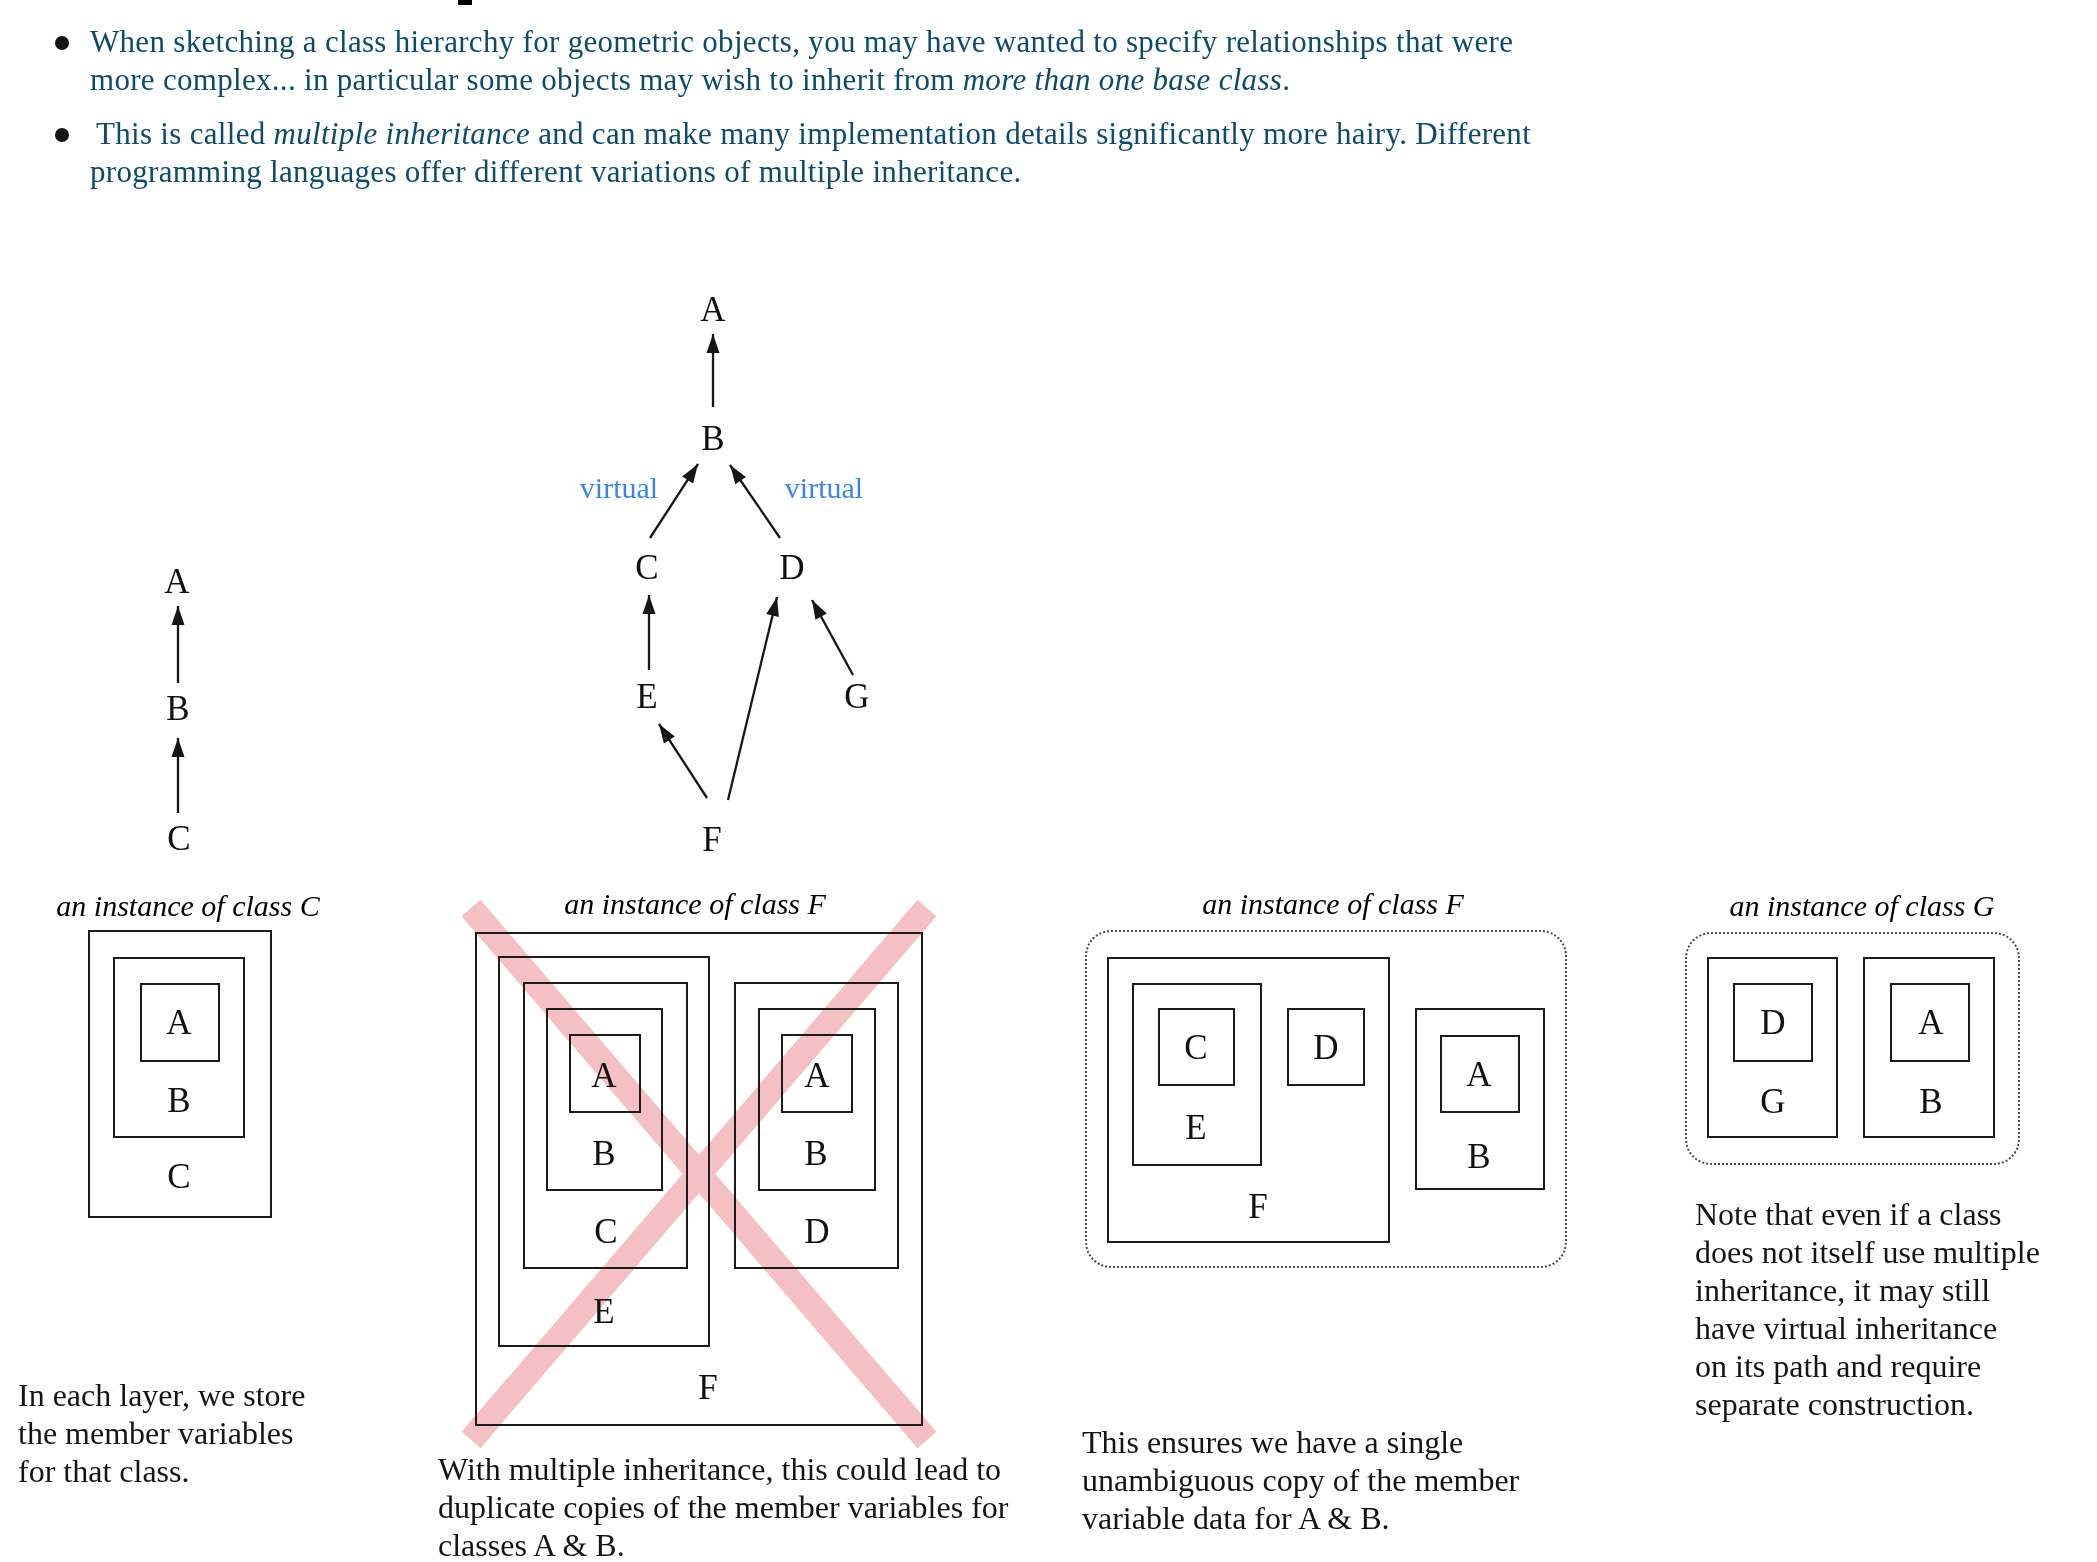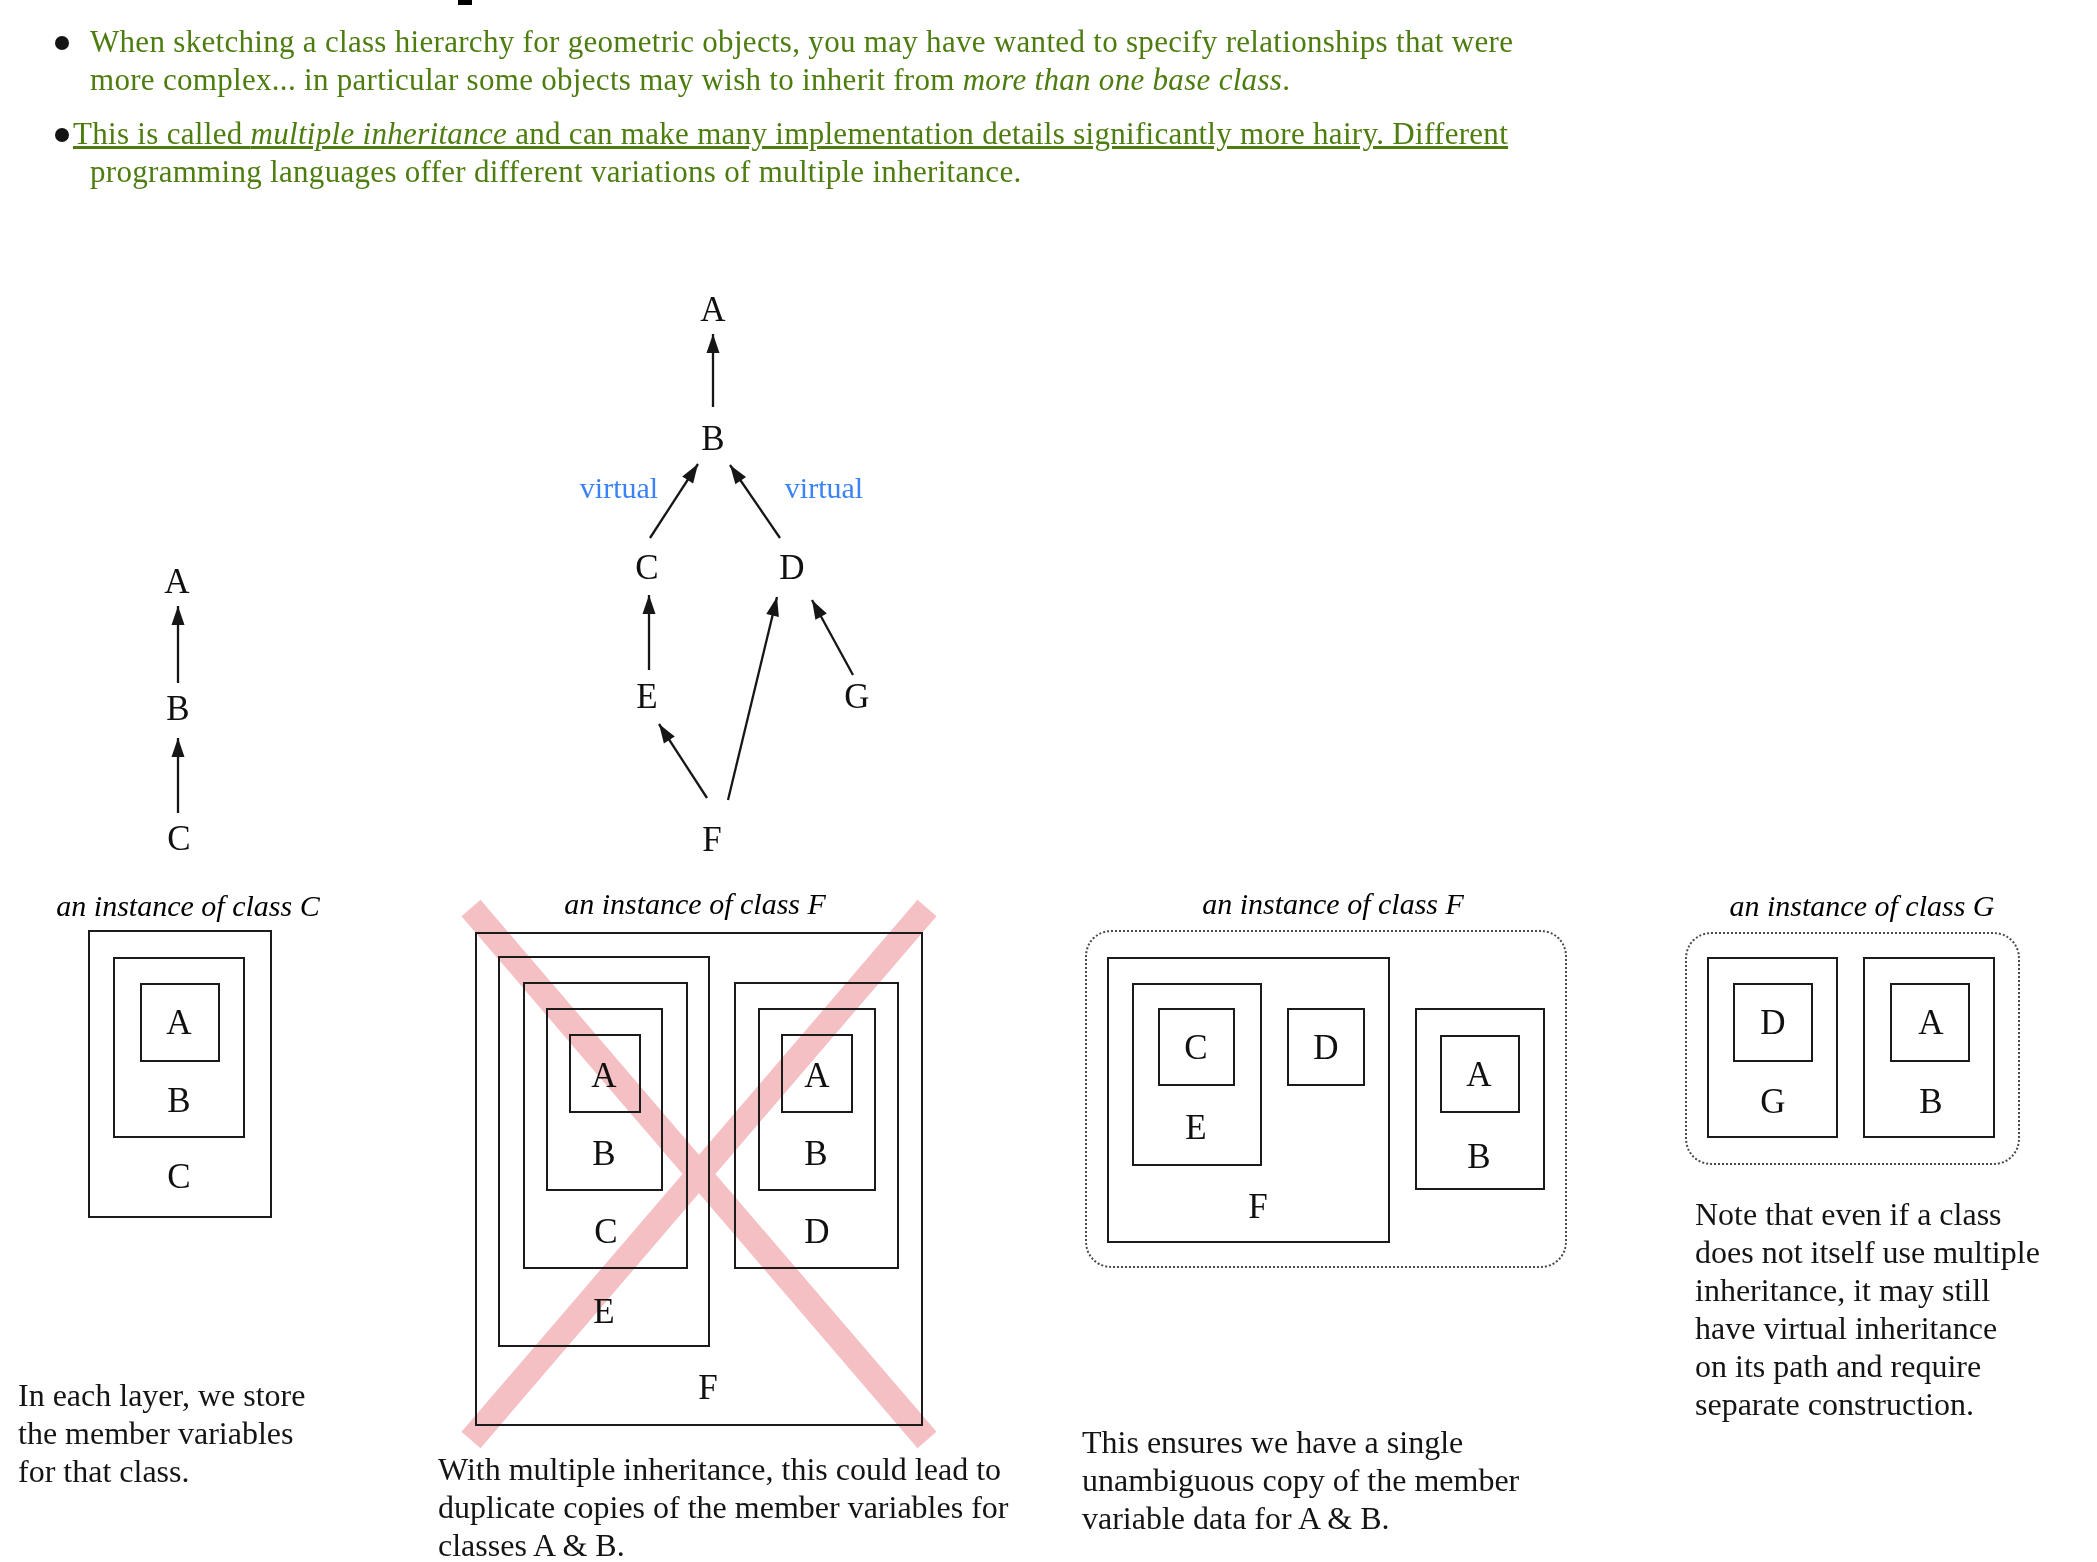--- a/index.html
+++ b/index.html
@@ -1,18 +1,18 @@
 <!DOCTYPE html>
 <html><head>
 <meta charset="utf-8">
 <style>
   html,body{margin:0;padding:0;background:#fff;}
   #canvas{position:relative;width:2097px;height:1562px;background:#ffffff;overflow:hidden;
           font-family:"Liberation Serif","DejaVu Serif",serif;color:#111;}
-  .bline{position:absolute;white-space:nowrap;font-size:31px;letter-spacing:.3px;color:#4d7c0f;}
+  .bline{position:absolute;white-space:nowrap;font-size:31px;letter-spacing:.3px;color:#0c4a6e;}
   .bline em{font-style:italic;}
   .bullet-dot{position:absolute;width:14px;height:14px;border-radius:50%;background:#141414;}
   .nl{position:absolute;transform:translate(-50%,-50%);font-size:35px;line-height:1;color:#101010;white-space:nowrap;}
   .vl{position:absolute;transform:translate(-50%,-50%);font-size:30px;line-height:1;color:#3b82f6;white-space:nowrap;}
   .dtitle{position:absolute;transform:translate(-50%,-50%);font-style:italic;font-size:30px;color:#000000;white-space:nowrap;}
   .bx{position:absolute;border:2px solid #1b1b1b;box-sizing:border-box;background:transparent;}
   .bx-dotted{position:absolute;border:2.4px dotted #4a4a4a;border-radius:26px;box-sizing:border-box;background:transparent;}
   .cap{position:absolute;font-size:32px;line-height:38px;white-space:pre-line;color:#141414;}
   svg.overlay{position:absolute;left:0;top:0;z-index:0;}
   .layer{position:absolute;left:0;top:0;width:100%;height:100%;z-index:1;}
@@ -48,21 +48,21 @@
 
   <div class="layer">
 
     <div class="frag" style="left:458px;top:0;width:14px;height:5px;"></div>
 
     <div class="bullet-dot" style="left:55px;top:36px;"></div>
     <div class="bline" style="left:90px;top:24px;"><span>When sketching a class hierarchy for geometric objects, you may have wanted to specify relationships that were</span><em></em><span></span></div>
     <div class="bline" style="left:90px;top:62px;text-align:right;"><span>more complex... in particular some objects may wish to inherit from </span><em>more than one base class</em><span>.</span></div>
 
     <div class="bullet-dot" style="left:55px;top:128px;"></div>
-    <div class="bline" style="left:73px;top:116px;text-decoration:underline;"><span>This is called </span><em>multiple inheritance</em><span> and can make many implementation details significantly more hairy. Different</span></div>
+    <div class="bline" style="left:96px;top:116px;"><span>This is called </span><em>multiple inheritance</em><span> and can make many implementation details significantly more hairy. Different</span></div>
     <div class="bline" style="left:90px;top:154px;"><span>programming languages offer different variations of multiple inheritance.</span><em></em><span></span></div>
 
     <span class="nl" style="left:177px;top:581px;">A</span>
     <span class="nl" style="left:178px;top:708px;">B</span>
     <span class="nl" style="left:179px;top:838px;">C</span>
 
     <span class="nl" style="left:713px;top:309px;">A</span>
     <span class="nl" style="left:713px;top:438px;">B</span>
     <span class="nl" style="left:647px;top:567px;">C</span>
     <span class="nl" style="left:792px;top:567px;">D</span>

